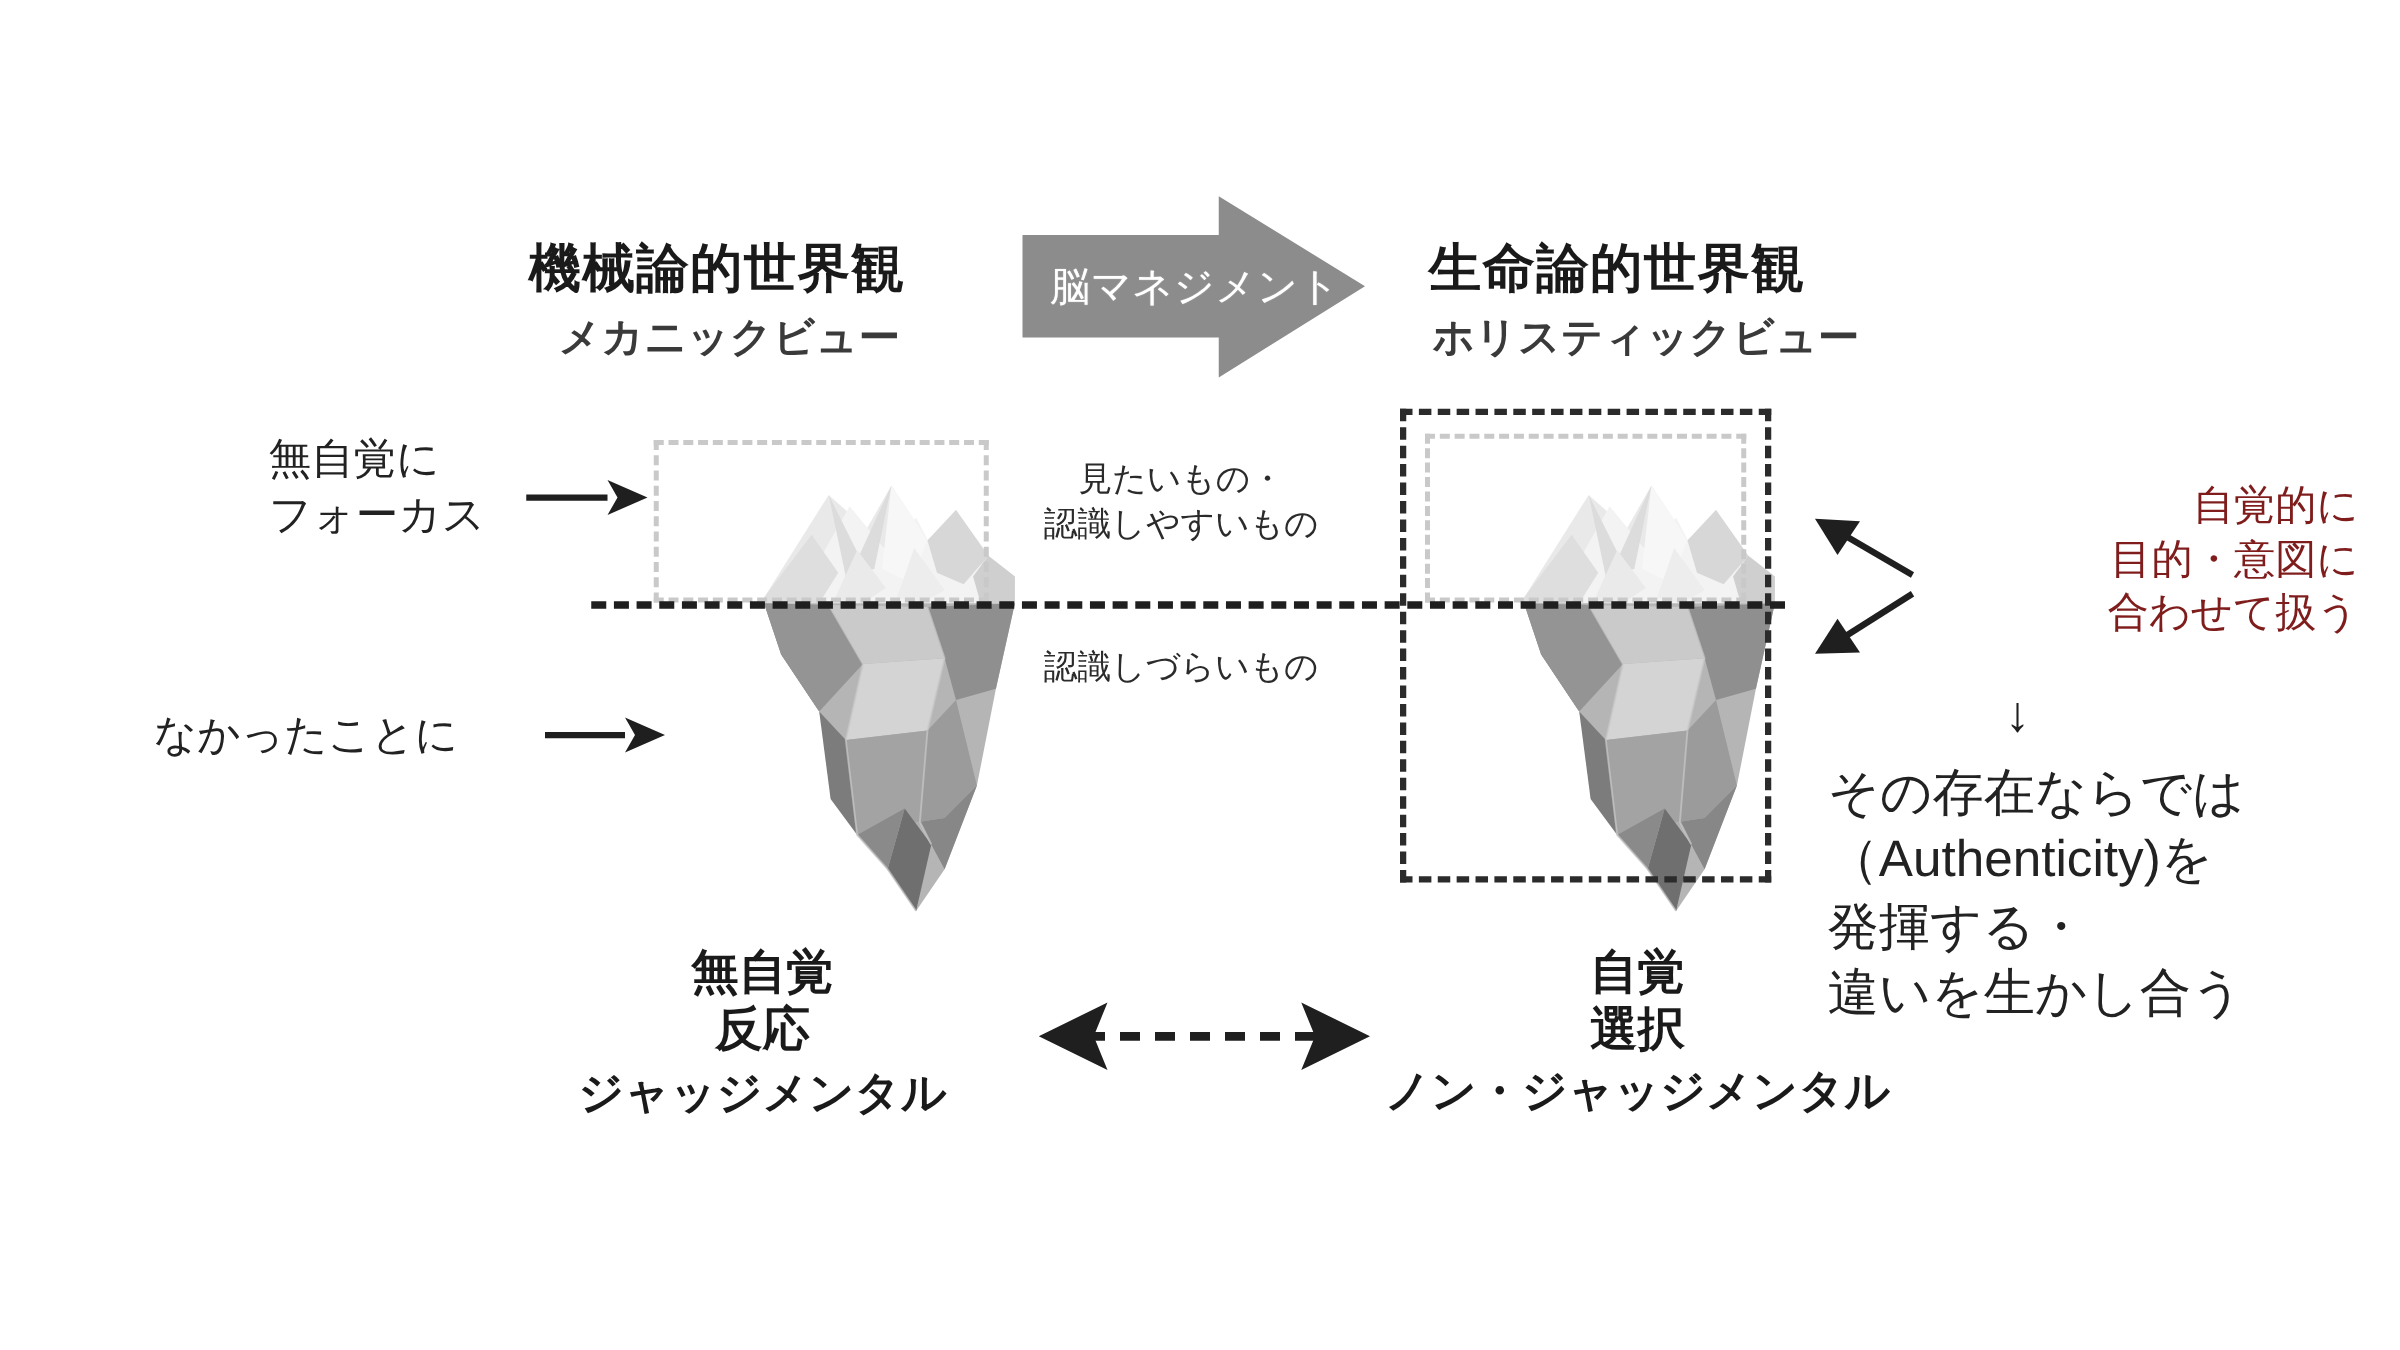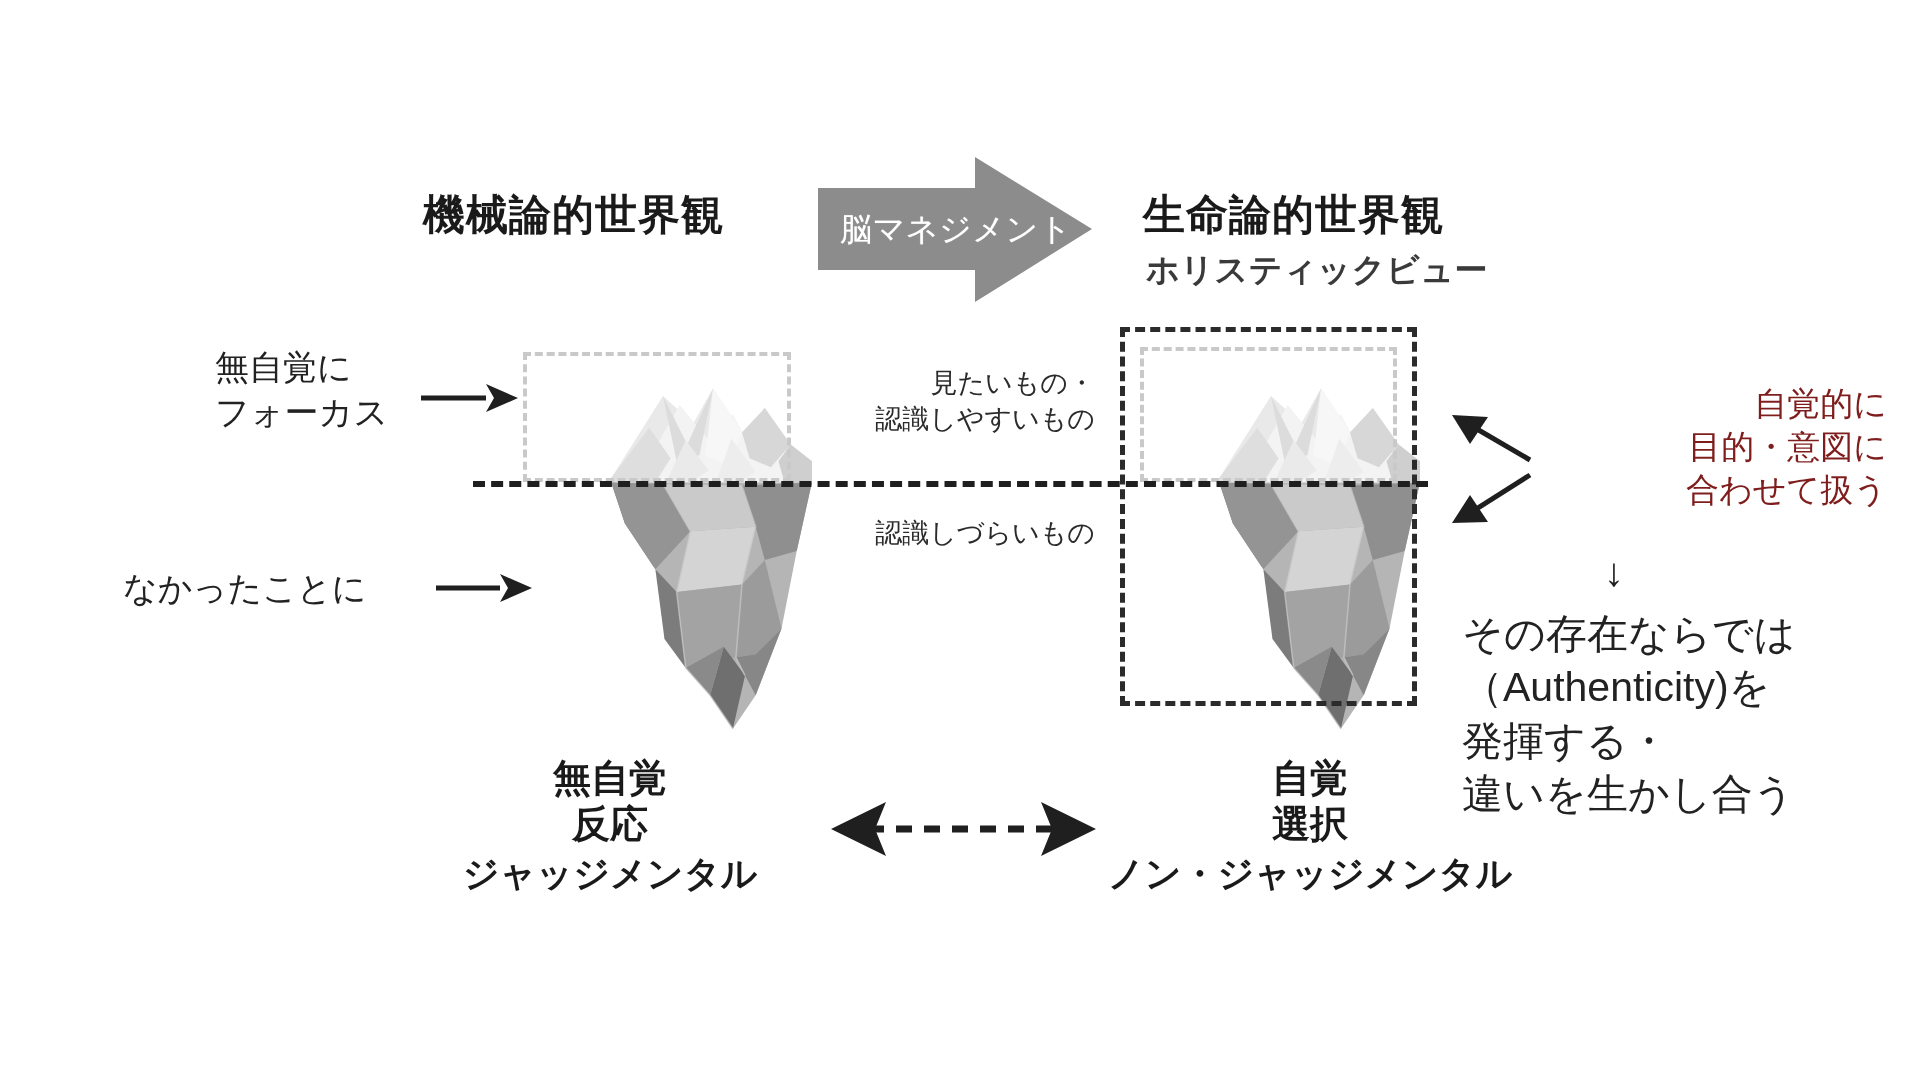--- a/index.html
+++ b/index.html
@@ -20,21 +20,21 @@
   .hdr-sub{
     font-size:33px;font-weight:700;letter-spacing:0.5px;line-height:1.05;
     color:#3a3a3a;white-space:nowrap;
   }
   .side-label{
     font-size:34px;font-weight:400;line-height:1.32;color:#222;
     text-align:left;white-space:nowrap;
   }
   .mid-label{
     font-size:27px;font-weight:400;line-height:1.34;color:#2b2b2b;
-    text-align:right;white-space:nowrap;
+    text-align:center;white-space:nowrap;
   }
   .right-label{
     font-size:33px;font-weight:400;line-height:1.30;color:#7f1d1d;
     text-align:right;white-space:nowrap;
   }
   .right-label2{
     font-size:41px;font-weight:400;line-height:1.30;color:#222;
     text-align:left;white-space:nowrap;
   }
   .foot-bold{
@@ -149,20 +149,21 @@
     </g>
 
     <g>
       <line x1="840" y1="829" x2="1082" y2="829" stroke="#1f1f1f" stroke-width="7" stroke-dasharray="16 12" stroke-linecap="butt"></line>
       <polygon points="831,829 886,802 875,829 886,856" fill="#1f1f1f"></polygon>
       <polygon points="1096,829 1041,802 1052,829 1041,856" fill="#1f1f1f"></polygon>
     </g>
   </svg>
 
   <div class="abs hdr-main" style="left:423px;top:193px;">機械論的世界観</div>
+  <div class="abs hdr-sub" style="left:447px;top:253px;">メカニックビュー</div>
 
   <div class="abs hdr-main" style="left:1143px;top:193px;">生命論的世界観</div>
   <div class="abs hdr-sub" style="left:1146px;top:253px;">ホリスティックビュー</div>
 
   <div class="abs banner-wrap" style="left:818px;top:157px;width:274px;height:145px;">
     <span class="banner-text">脳マネジメント</span>
   </div>
 
   <div class="abs side-label" style="left:215px;top:345px;width:210px;">
     <div>無自覚に</div>
@@ -199,16 +200,16 @@
 
   <div class="abs" style="left:400px;top:755px;width:420px;">
     <div class="foot-bold">無自覚</div>
     <div class="foot-bold">反応</div>
     <div class="foot-kana" style="margin-top:4px;">ジャッジメンタル</div>
   </div>
 
   <div class="abs" style="left:1090px;top:755px;width:440px;">
     <div class="foot-bold">自覚</div>
     <div class="foot-bold">選択</div>
-    <div class="foot-kana" style="margin-top:4px;">ノン・ジャッジメンタル</div>
+    <div class="foot-kana" style="margin-top:4px;font-family:Liberation Serif, serif;">ノン・ジャッジメンタル</div>
   </div>
 
 </div>
 
 </body></html>

